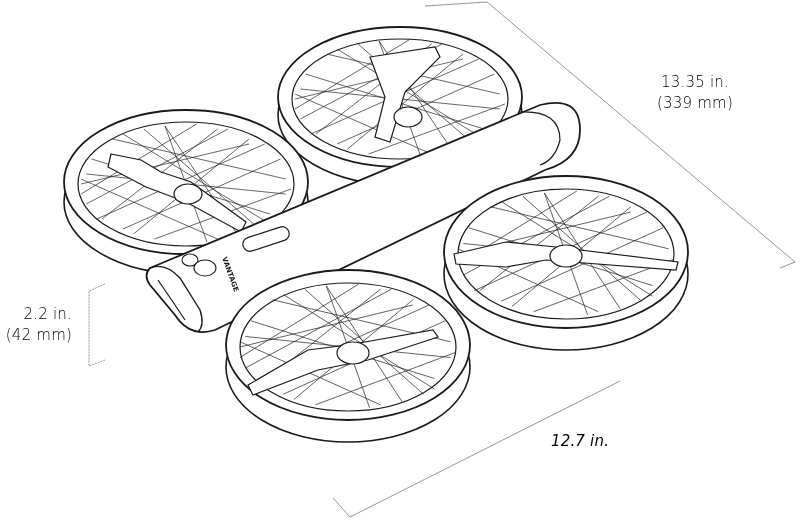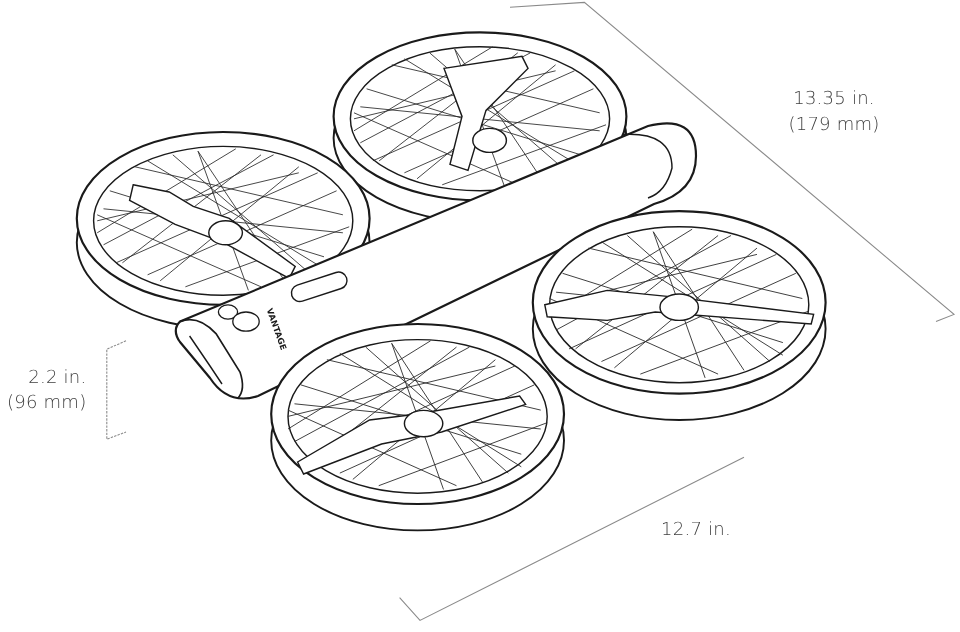--- a/index.html
+++ b/index.html
@@ -1,22 +1,22 @@
 <!DOCTYPE html>
 <html><head>
 <meta charset="utf-8">
 <style>
   html, body { margin: 0; padding: 0; background: #ffffff; }
   body { width: 800px; height: 527px; position: relative; overflow: hidden; font-family: "DejaVu Sans", sans-serif; }
   #stage { position: absolute; left: 0; top: 0; width: 800px; height: 527px; }
-  .dim-label { position: absolute; color: #404040; font-size: 15px; line-height: 21px; text-align: center; font-family: "DejaVu Sans", sans-serif; font-weight: 300; letter-spacing: 0.2px; }
+  .dim-label { position: absolute; color: #000000; font-size: 15px; line-height: 21px; text-align: center; font-family: "DejaVu Sans", sans-serif; font-weight: 300; letter-spacing: 0.2px; }
   .dim-label span { display: block; }
   #label-length { left: 630px; top: 72px; width: 130px; }
   #label-height { left: 0px; top: 304px; width: 72px; text-align: right; }
-  #label-width { left: 515px; top: 431px; width: 130px; }
+  #label-width { left: 515px; top: 431px; width: 130px; font-style: italic; }
 </style>
 </head>
 <body>
 
 <svg id="stage" viewBox="0 0 800 527" xmlns="http://www.w3.org/2000/svg">
   <defs>
     <g id="spokes" fill="none" stroke="#2a2a2a" stroke-width="0.7">
       <path d="M-100,0 L60,-40 M-90,-25 L80,30 M-70,-45 L95,-5 M-40,-55 L70,45 M-95,20 L40,-55 M-60,45 L90,-25 M-20,-58 L20,58 M30,-55 L-80,35 M60,-45 L-50,50 M95,10 L-95,-10 M-85,35 L75,-40 M-30,55 L100,5 M10,-60 L-100,10 M80,40 L-60,-50 M-100,-5 L30,55 M50,52 L-20,-58"></path>
     </g>
     <g id="cage-ovals" fill="none" stroke="#1a1a1a" stroke-width="1">
@@ -87,23 +87,23 @@
     <g transform="translate(0,2) scale(1.08,1.05)">
         <use href="#spokes"></use>
       </g>
     <path d="M-100,40 L-40,5 L0,0 L85,-15 L90,-8 L20,15 L-30,25 L-95,50 Z" fill="#fff" stroke="#1a1a1a" stroke-width="1.2"></path>
     <ellipse cx="5" cy="8" rx="16" ry="11" fill="#fff" stroke="#1a1a1a" stroke-width="1.2"></ellipse>
   </g>
 </svg>
 
 <div class="dim-label" id="label-length">
   <span>13.35 in.</span>
-  <span>(179 mm)</span>
+  <span>(339 mm)</span>
 </div>
 
 <div class="dim-label" id="label-height">
   <span>2.2 in.</span>
-  <span>(96 mm)</span>
+  <span>(42 mm)</span>
 </div>
 
 <div class="dim-label" id="label-width">
   <span>12.7 in.</span>
 </div>
 
 </body></html>

